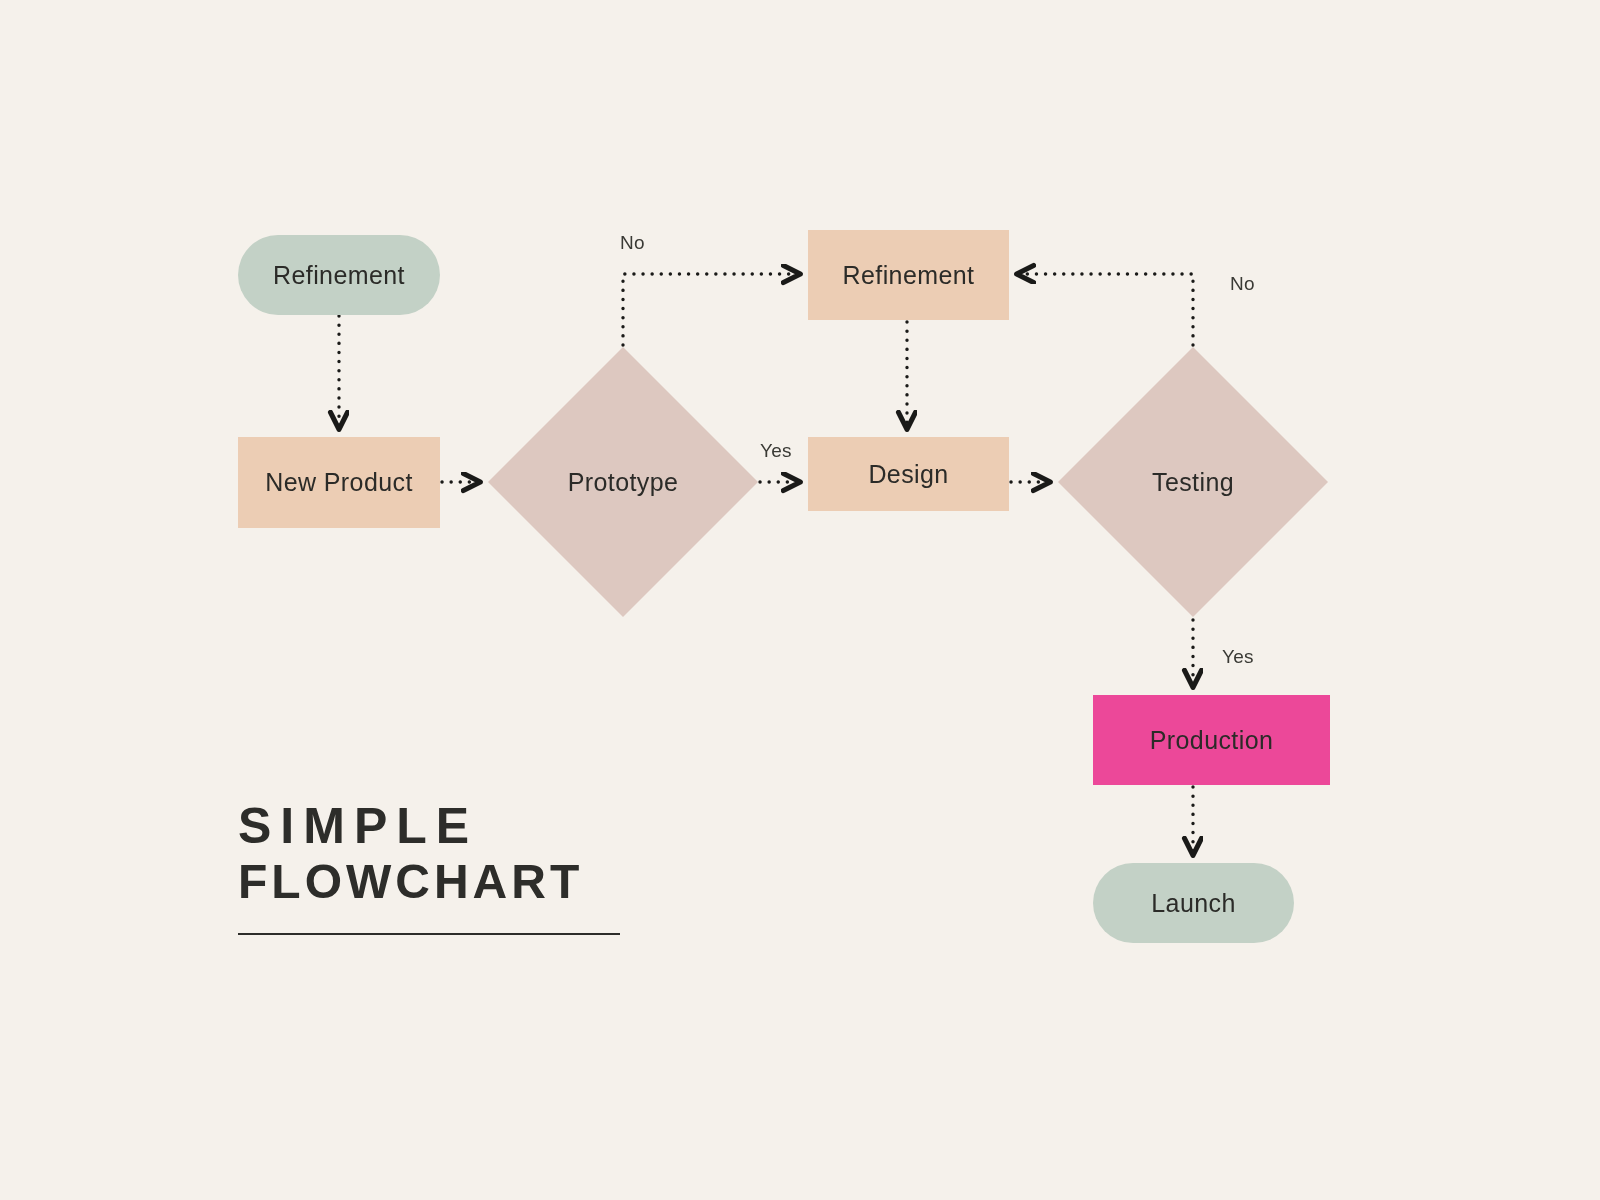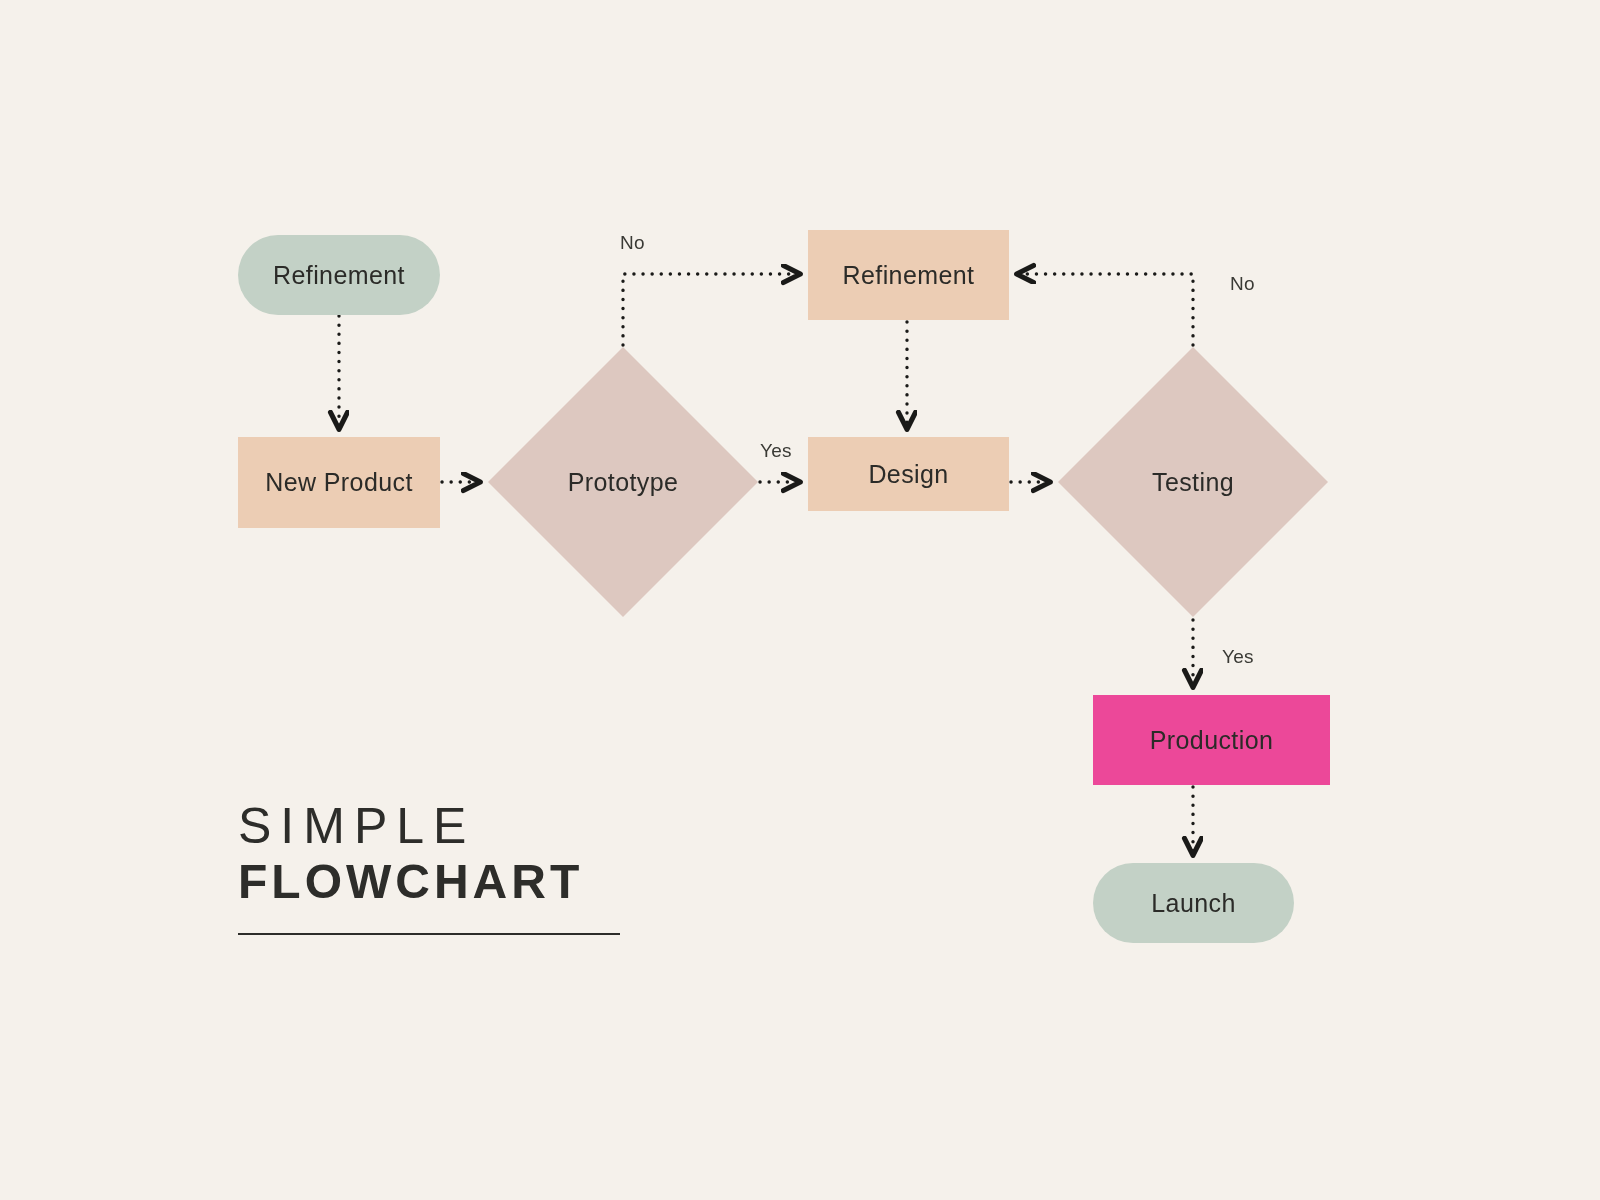--- a/index.html
+++ b/index.html
@@ -56,21 +56,21 @@
     line-height: 1;
   }
   #title-block {
     position: absolute;
     left: 238px;
     top: 800px;
     width: 420px;
   }
   .title-line1 {
     font-size: 50px;
-    font-weight: 400;
+    font-weight: 700;
     letter-spacing: 9px;
     color: #2d2d2a;
     line-height: 1.05;
   }
   .title-line2 {
     font-size: 48px;
     font-weight: 700;
     letter-spacing: 4px;
     color: #2d2d2a;
     line-height: 1.05;

